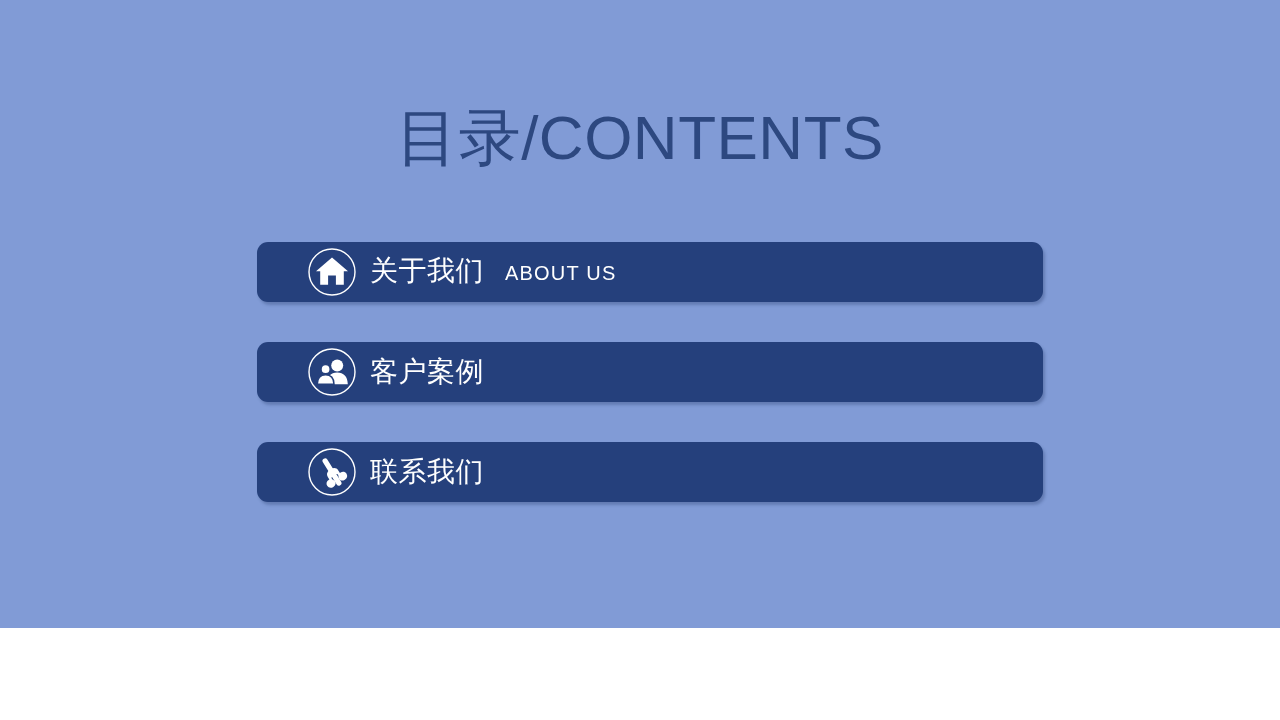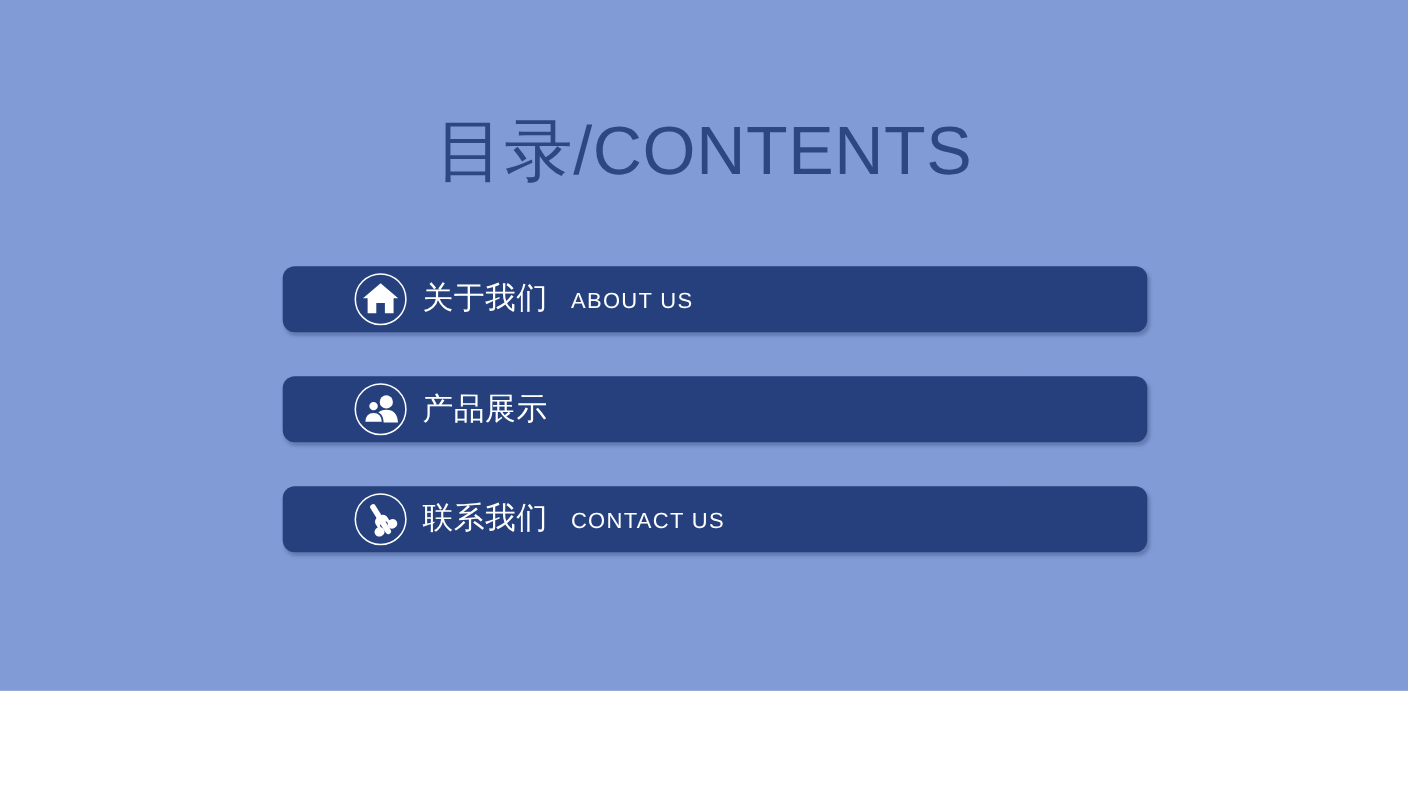--- a/index.html
+++ b/index.html
@@ -47,21 +47,21 @@
     position: relative;
     box-sizing: border-box;
     width: 786px;
     height: 60px;
     margin-bottom: 40px;
     background: #25407C;
     border-radius: 11px;
     box-shadow: 2px 3px 3px rgba(40, 60, 110, 0.33);
     display: flex;
     align-items: center;
-    padding-left: 64px;
+    padding-left: 50px;
   }
   .content-bar:last-child {
     margin-bottom: 0;
   }
 
   .bar-icon {
     flex: 0 0 auto;
     width: 50px;
     height: 50px;
     position: relative;
@@ -126,34 +126,33 @@
 
             <circle cx="30.2" cy="18.4" r="6.0"></circle>
             <path d="M30.2 25.6 c6.4 0 10.4 4.0 10.6 11.6 l-21.2 0 c0.2 -7.6 4.2 -11.6 10.6 -11.6 z"></path>
 
             <circle cx="18.6" cy="22.2" r="4.6" stroke="#25407C" stroke-width="1.5"></circle>
             <path d="M18.6 27.8 c5.0 0 8.2 3.2 8.4 9.4 l-16.8 0 c0.2 -6.2 3.4 -9.4 8.4 -9.4 z" stroke="#25407C" stroke-width="1.5"></path>
           </g>
         </svg>
       </span>
       <span class="bar-labels">
-        <span class="label-cn">产品展示</span>
+        <span class="label-cn">客户案例</span>
       </span>
     </div>
 
     <div class="content-bar">
       <span class="bar-icon">
         <svg viewBox="0 0 50 50" xmlns="http://www.w3.org/2000/svg">
           <circle cx="25" cy="25" r="23" fill="none" stroke="#FFFFFF" stroke-width="1.4"></circle>
           <g transform="rotate(-32 25 25)">
             <path d="M18.2 11.6 c2.6 0 4.4 1.5 4.4 3.6 c0 2.0 -1.3 2.9 -1.3 4.2 c0 1.0 0.7 1.6 1.7 1.6 l4.0 0 c1.0 0 1.7 -0.6 1.7 -1.6 c0 -1.3 -1.3 -2.2 -1.3 -4.2 c0 -2.1 1.8 -3.6 4.4 -3.6 c2.7 0 4.6 1.7 4.6 4.2 c0 2.6 -2.0 4.2 -4.3 4.2 l-0.9 0 l0 3.0 c0 3.0 -2.1 5.0 -5.2 5.0 l-2.0 0 c-3.1 0 -5.2 -2.0 -5.2 -5.0 l0 -3.0 l-0.9 0 c-2.3 0 -4.3 -1.6 -4.3 -4.2 c0 -2.5 1.9 -4.2 4.6 -4.2 z" fill="#FFFFFF" transform="rotate(180 25 25)"></path>
             <rect x="22.4" y="9.4" width="5.2" height="31.2" rx="2.6" fill="#FFFFFF"></rect>
           </g>
         </svg>
       </span>
       <span class="bar-labels">
         <span class="label-cn">联系我们</span>
-        <span class="label-en">CONTACT US</span>
       </span>
     </div>
 
   </div>
 </div>
 
 </body></html>

